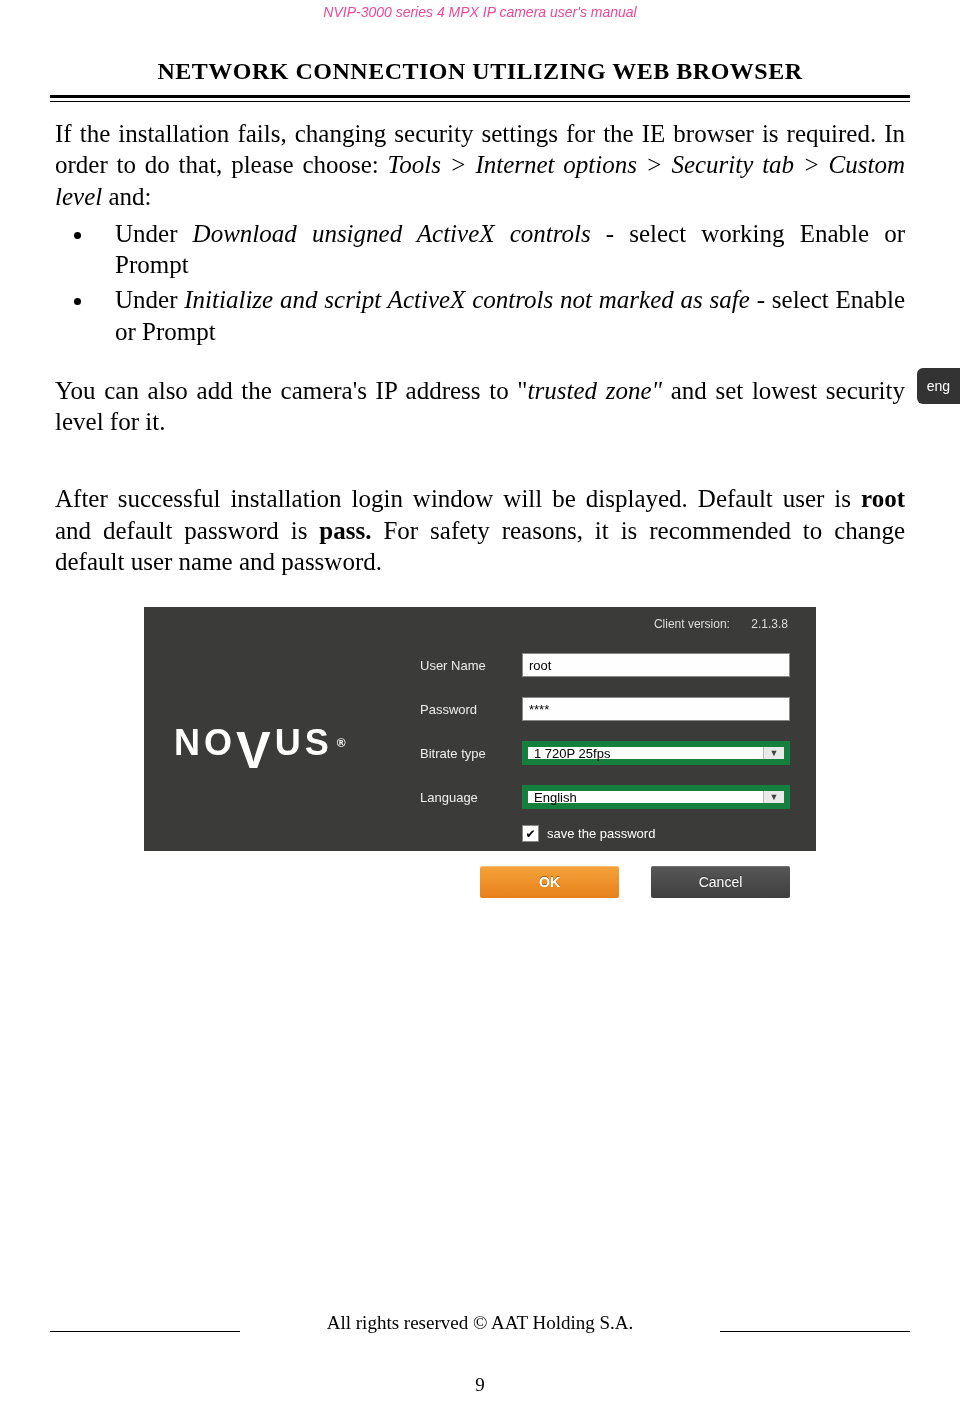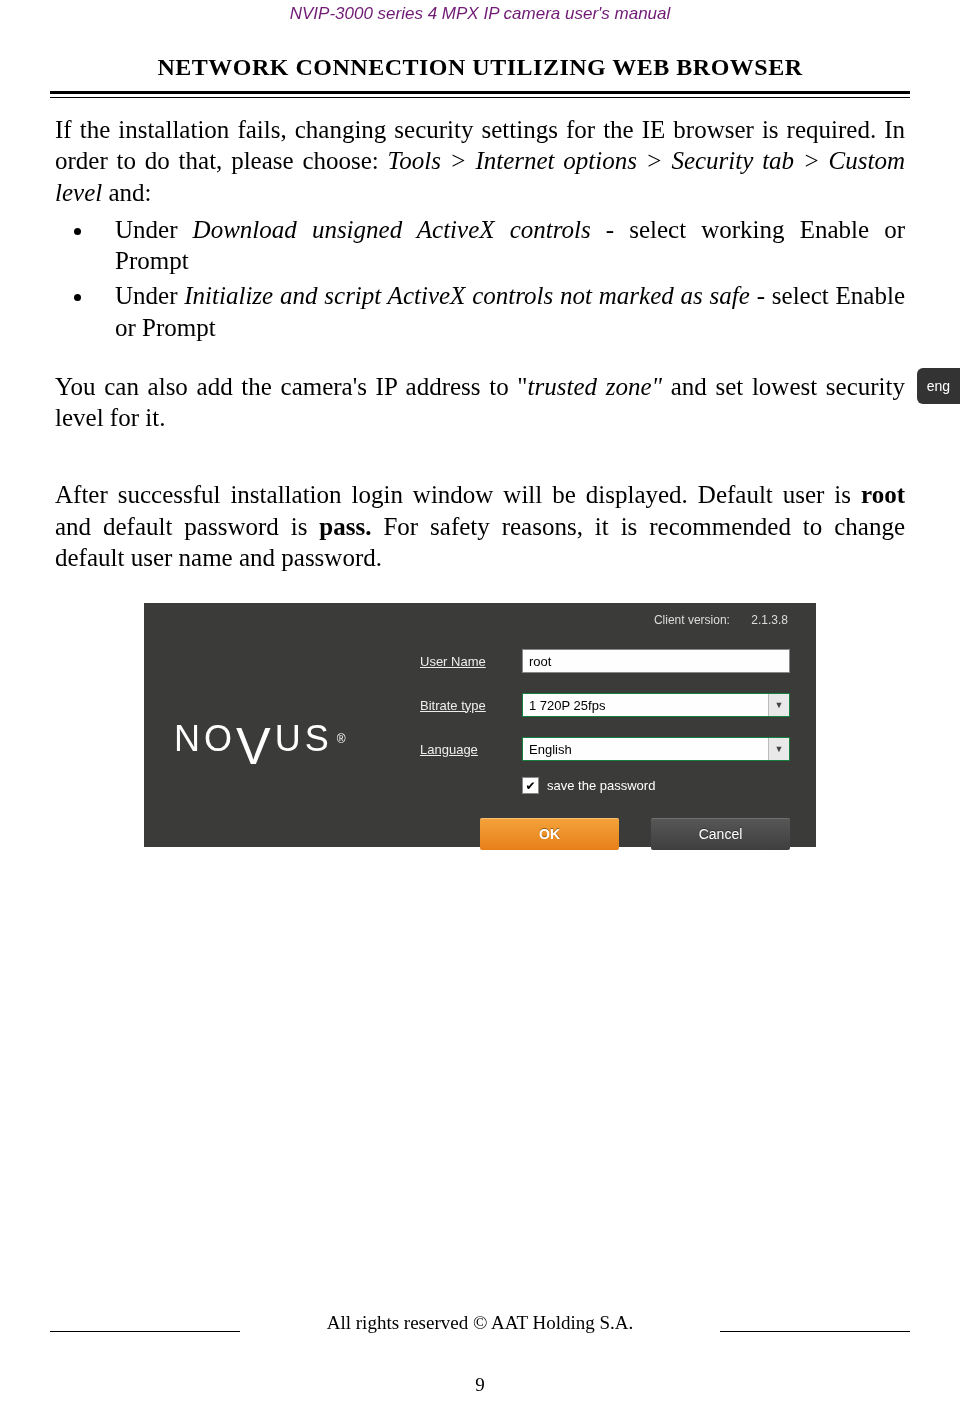--- a/index.html
+++ b/index.html
@@ -14,31 +14,31 @@
   .page {
     width: 960px;
     min-height: 1406px;
     position: relative;
     box-sizing: border-box;
     padding: 0;
   }
   .header-running {
     font-style: italic;
     font-family: Arial, Helvetica, sans-serif;
-    font-size: 17px;
+    font-size: 14px;
     text-align: center;
     padding-top: 4px;
-    color: #701a75;
+    color: #ec4899;
   }
   .section-title {
     font-family: "Times New Roman", Times, serif;
     font-weight: bold;
     font-size: 24px;
     text-align: center;
-    margin-top: 30px;
+    margin-top: 38px;
     letter-spacing: 0.5px;
   }
   .double-rule {
     margin: 10px 50px 0 50px;
     border-top: 3px solid #000;
     height: 2px;
     position: relative;
   }
   .double-rule::after {
     content: "";
@@ -90,21 +90,21 @@
     right: 28px;
     font-size: 12px;
     color: #ddd;
   }
   .login-shot .client-ver .lbl { margin-right: 18px; }
   .login-shot .logo {
     position: absolute;
     left: 30px;
     top: 115px;
     font-family: Arial, sans-serif;
-    font-weight: 400;
+    font-weight: 700;
     letter-spacing: 4px;
     font-size: 36px;
     color: #fff;
     display: flex;
     align-items: flex-end;
   }
   .login-shot .logo .v {
     position: relative;
     font-size: 52px;
     line-height: 36px;
@@ -125,21 +125,20 @@
   }
   .login-row {
     display: flex;
     align-items: center;
     height: 44px;
   }
   .login-row .flabel {
     width: 102px;
     font-size: 13px;
     color: #eee;
-    text-decoration: underline;
   }
   .login-row input[type="text"],
   .login-row input[type="password"] {
     flex: 1;
     height: 24px;
     background: #fefefe;
     border: 1px solid #888;
     font-size: 13px;
     padding: 0 6px;
     box-sizing: border-box;
@@ -147,21 +146,21 @@
     font-family: Arial, sans-serif;
   }
   .select-wrap {
     flex: 1;
     position: relative;
   }
   .login-row .fselect {
     width: 100%;
     height: 24px;
     background: #fefefe;
-    border: 1px solid #15803d;
+    border: 6px solid #15803d;
     font-size: 13px;
     padding-left: 6px;
     box-sizing: border-box;
     color: #000;
     display: flex;
     align-items: center;
     justify-content: space-between;
   }
   .fselect .arrow {
     width: 20px;
@@ -293,20 +292,24 @@
         <span>US</span>
         <span class="reg">®</span>
     </div>
 
     <div class="login-form">
       <div class="login-row">
         <div class="flabel">User Name</div>
         <input type="text" value="root" style="">
       </div>
       <div class="login-row">
+        <div class="flabel">Password</div>
+        <input type="text" value="****" style="">
+      </div>
+      <div class="login-row">
         <div class="flabel">Bitrate type</div>
         <div class="select-wrap">
           <div class="fselect">
             <span>1 720P 25fps</span>
             <span class="arrow">▼</span>
           </div>
         </div>
       </div>
       <div class="login-row">
         <div class="flabel">Language</div>

